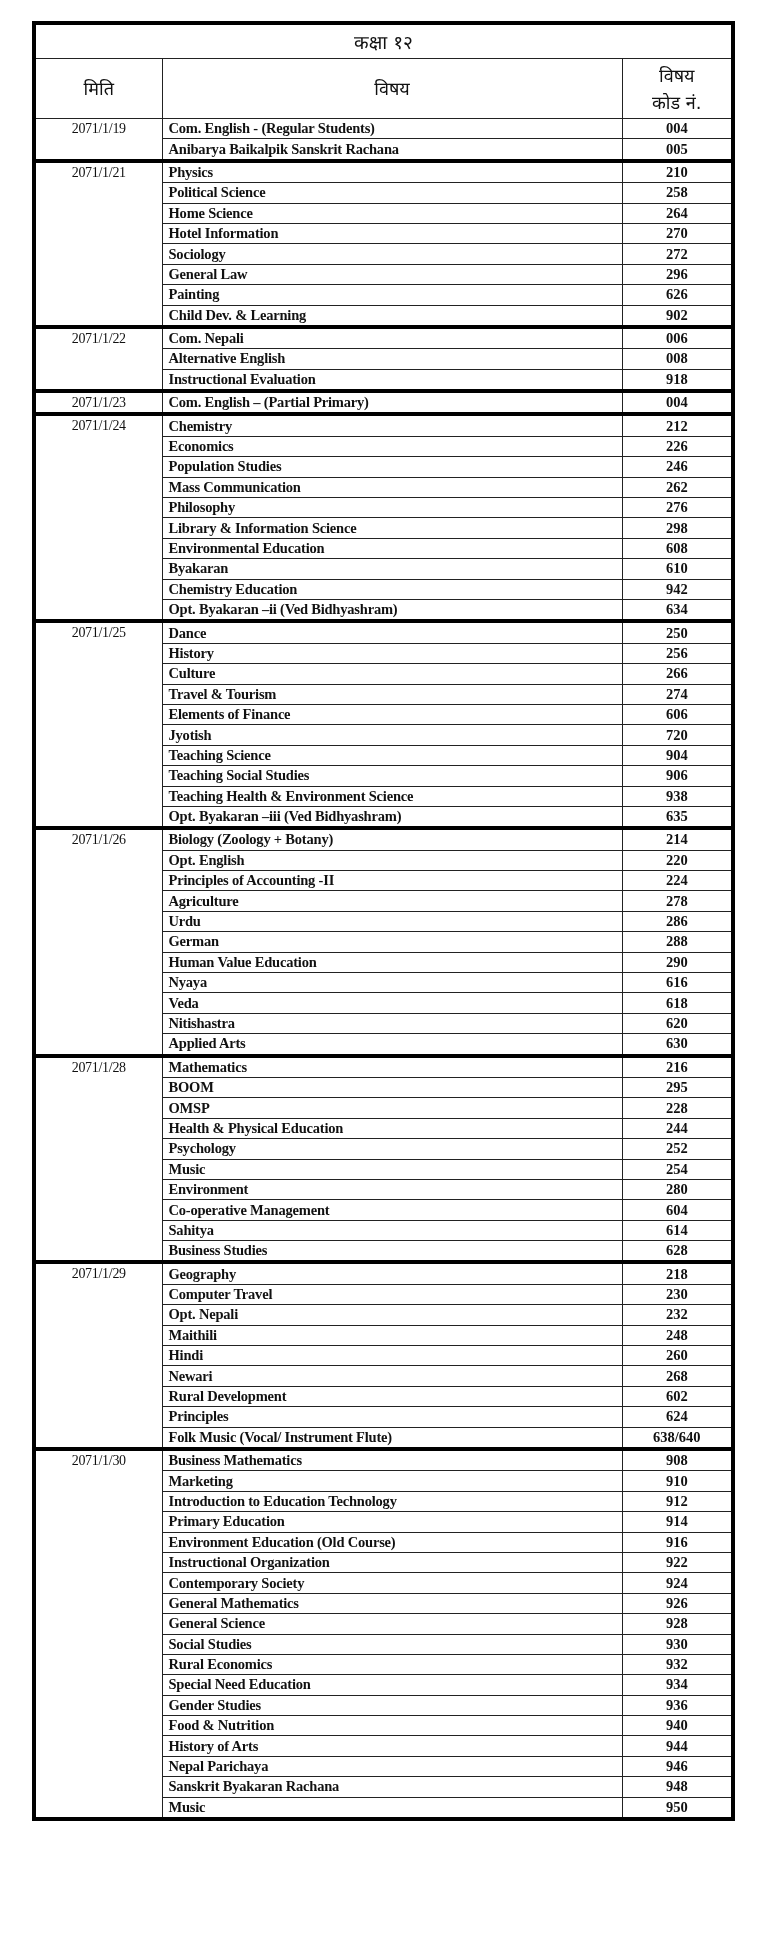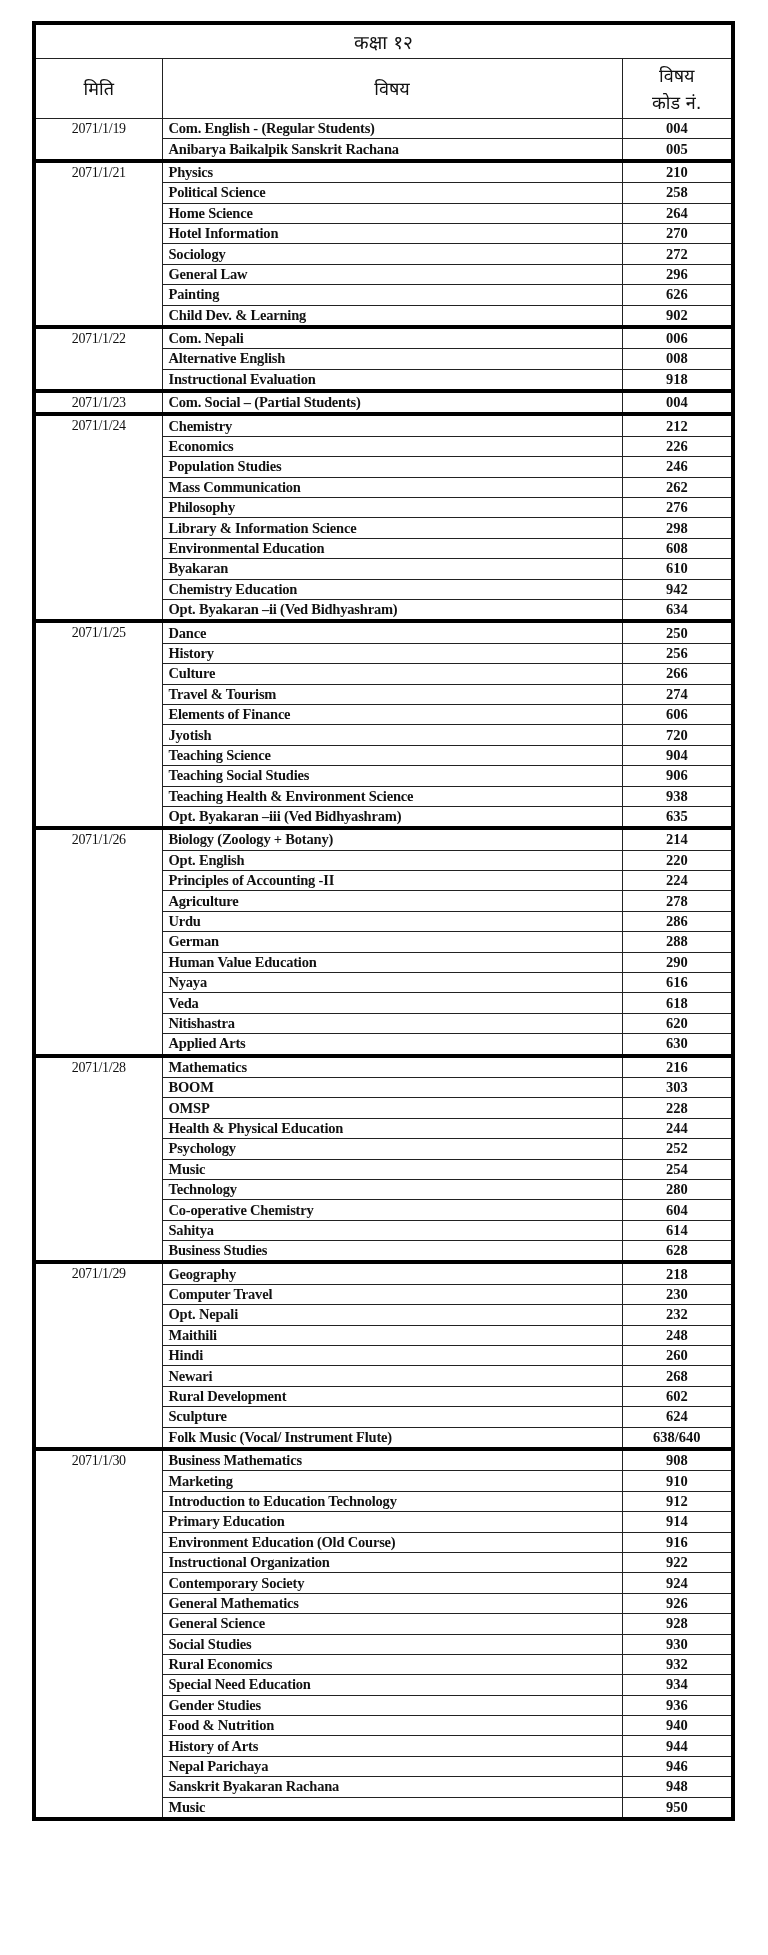--- a/index.html
+++ b/index.html
@@ -104,21 +104,21 @@
           <td class="code">008</td>
         </tr>
         <tr>
           <td class="subj">Instructional Evaluation</td>
           <td class="code">918</td>
         </tr>
       </tbody>
       <tbody class="grp">
         <tr>
           <td class="date" rowspan="1">2071/1/23</td>
-          <td class="subj">Com. Social – (Partial Students)</td>
+          <td class="subj">Com. English – (Partial Primary)</td>
           <td class="code">004</td>
         </tr>
       </tbody>
       <tbody class="grp">
         <tr>
           <td class="date" rowspan="10">2071/1/24</td>
           <td class="subj">Chemistry</td>
           <td class="code">212</td>
         </tr>
         <tr>
@@ -249,44 +249,44 @@
         </tr>
       </tbody>
       <tbody class="grp">
         <tr>
           <td class="date" rowspan="10">2071/1/28</td>
           <td class="subj">Mathematics</td>
           <td class="code">216</td>
         </tr>
         <tr>
           <td class="subj">BOOM</td>
-          <td class="code">303</td>
+          <td class="code">295</td>
         </tr>
         <tr>
           <td class="subj">OMSP</td>
           <td class="code">228</td>
         </tr>
         <tr>
           <td class="subj">Health &amp; Physical Education</td>
           <td class="code">244</td>
         </tr>
         <tr>
           <td class="subj">Psychology</td>
           <td class="code">252</td>
         </tr>
         <tr>
           <td class="subj">Music</td>
           <td class="code">254</td>
         </tr>
         <tr>
-          <td class="subj">Technology</td>
+          <td class="subj">Environment</td>
           <td class="code">280</td>
         </tr>
         <tr>
-          <td class="subj">Co-operative Chemistry</td>
+          <td class="subj">Co-operative Management</td>
           <td class="code">604</td>
         </tr>
         <tr>
           <td class="subj">Sahitya</td>
           <td class="code">614</td>
         </tr>
         <tr>
           <td class="subj">Business Studies</td>
           <td class="code">628</td>
         </tr>
@@ -315,21 +315,21 @@
         </tr>
         <tr>
           <td class="subj">Newari</td>
           <td class="code">268</td>
         </tr>
         <tr>
           <td class="subj">Rural Development</td>
           <td class="code">602</td>
         </tr>
         <tr>
-          <td class="subj">Sculpture</td>
+          <td class="subj">Principles</td>
           <td class="code">624</td>
         </tr>
         <tr>
           <td class="subj">Folk Music (Vocal/ Instrument Flute)</td>
           <td class="code">638/640</td>
         </tr>
       </tbody>
       <tbody class="grp">
         <tr>
           <td class="date" rowspan="18">2071/1/30</td>

